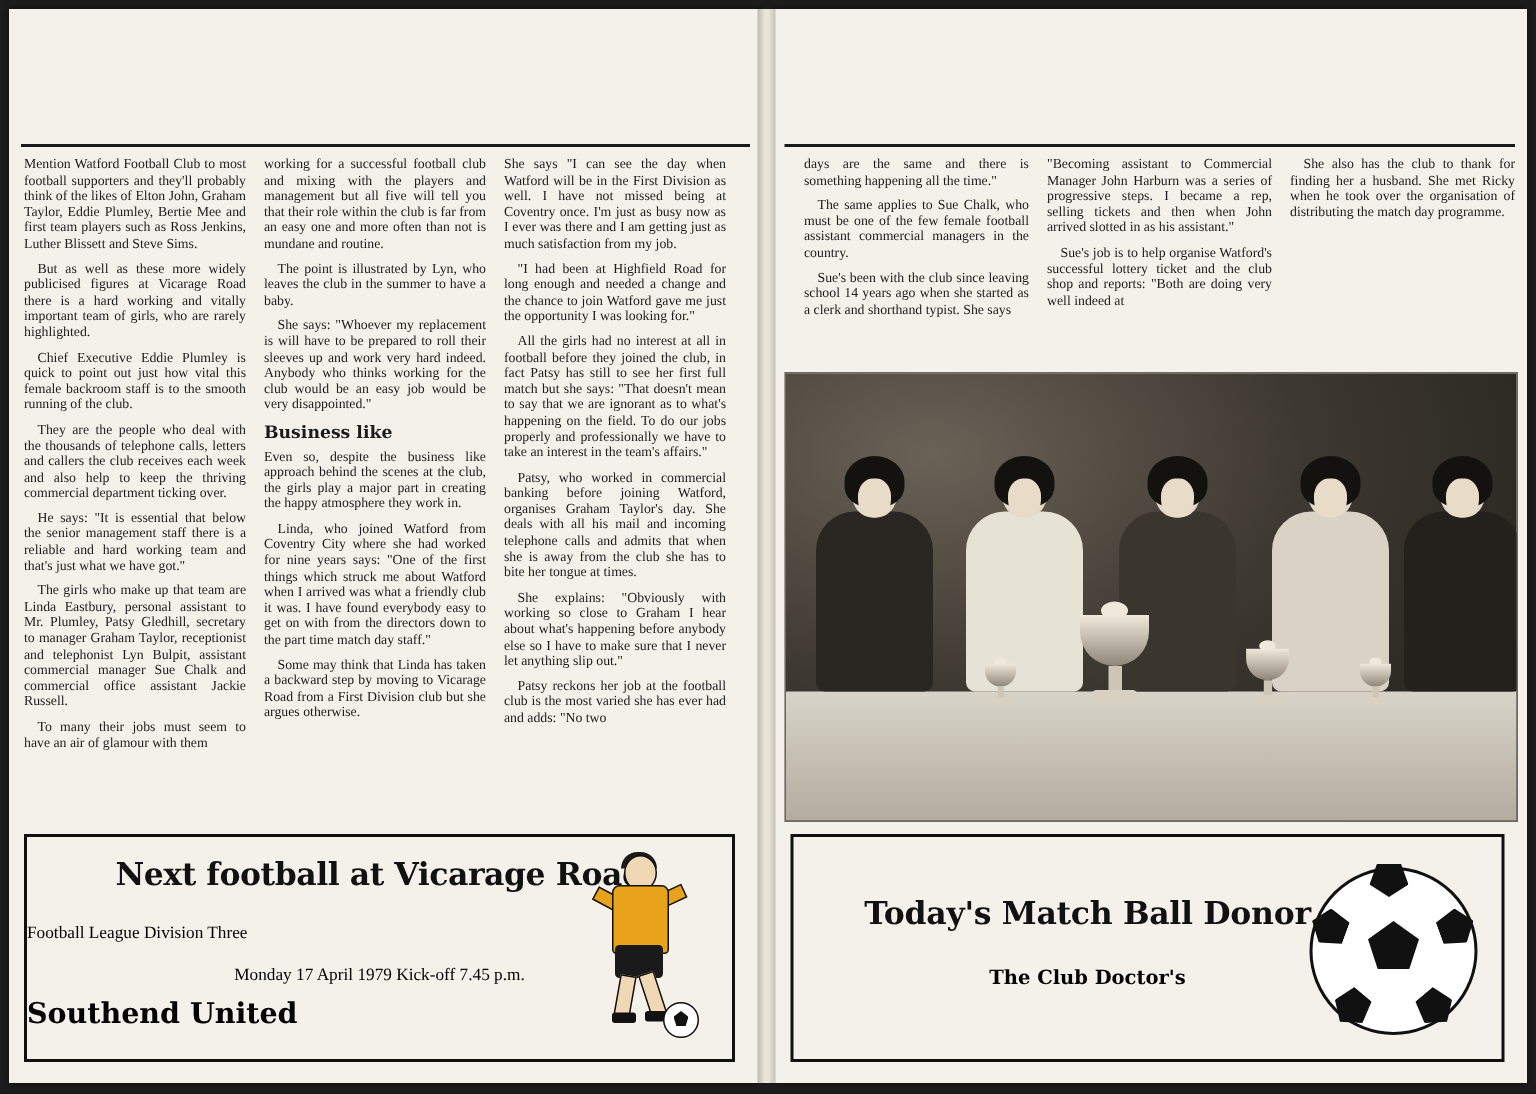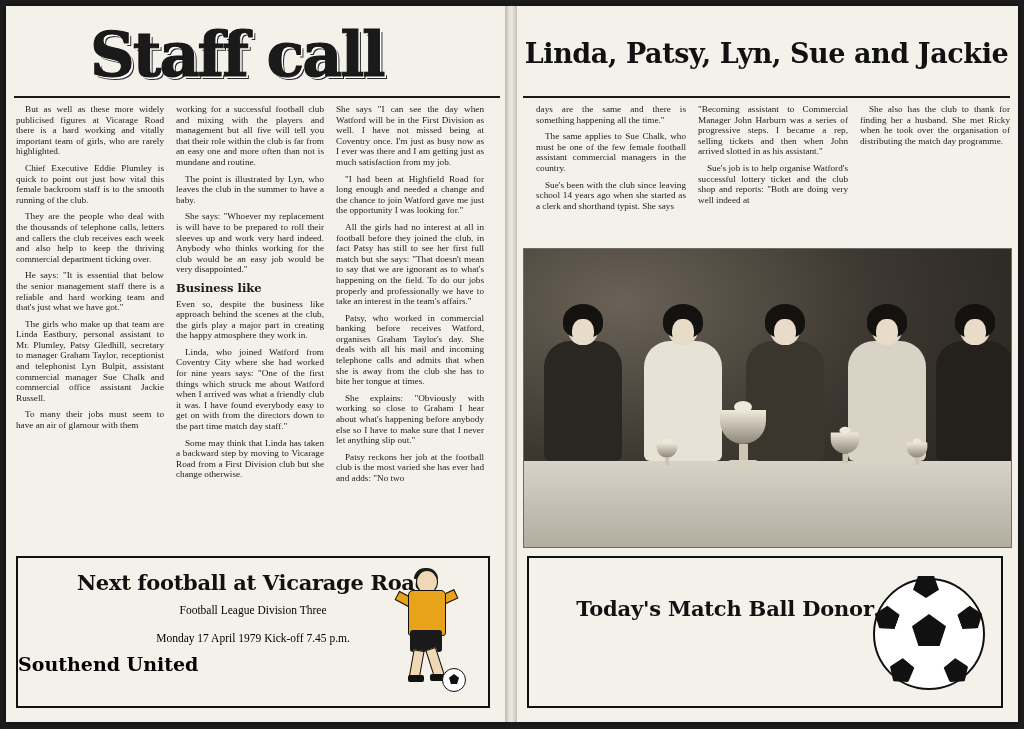--- a/index.html
+++ b/index.html
@@ -147,21 +147,21 @@
   .box-left{left:16px;top:556px;width:470px;height:148px;}
   .box-right{left:527px;top:556px;width:472px;height:148px;}
 
   .box-title{
     text-align:center;
     font-family:"DejaVu Serif", serif;
     font-weight:bold;
     color:#111;
   }
   #next-title{font-size:21px;margin-top:12px;letter-spacing:-0.3px;}
-  #next-div{text-align:center;font-size:11.5px;margin-top:9px;}
+  #next-div{text-align:left;font-size:11.5px;margin-top:21px;}
   #next-date{text-align:center;font-size:11.5px;margin-top:16px;}
   #next-opp{text-align:left;font-family:"DejaVu Serif",serif;font-weight:bold;font-size:19px;margin-top:9px;}
 
   #ball-title{font-size:21px;margin-top:38px;margin-right:80px;letter-spacing:-0.2px;}
   #ball-sub{text-align:center;font-family:"DejaVu Serif",serif;font-weight:bold;font-size:13px;margin-top:24px;margin-right:80px;}
 
   
   .player{position:absolute;right:14px;top:10px;width:96px;height:122px;}
   .player .shirt{
     position:absolute;left:30px;top:22px;width:36px;height:44px;
@@ -225,49 +225,48 @@
 </head>
 <body>
 
 <div id="page">
   <div class="spread">
 
     <div class="leaf leaf-left"></div>
     <div class="leaf leaf-right"></div>
     <div class="gutter"></div>
 
-    <div class="masthead">Staff call</div>
     <div class="rule rule-left-top"></div>
 
-    <div class="headline-right">Linda, Patsy, Lyn, Sue and Jackie</div>
     <div class="rule rule-right-top"></div>
 
     <div class="cols" id="left-cols">
       <div class="col">
+        <p class="noind">Mention Watford Football Club to most football supporters and they'll probably think of the likes of Elton John, Graham Taylor, Eddie Plumley, Bertie Mee and first team players such as Ross Jenkins, Luther Blissett and Steve Sims.</p>
         <p>But as well as these more widely publicised figures at Vicarage Road there is a hard working and vitally important team of girls, who are rarely highlighted.</p>
         <p>Chief Executive Eddie Plumley is quick to point out just how vital this female backroom staff is to the smooth running of the club.</p>
         <p>They are the people who deal with the thousands of telephone calls, letters and callers the club receives each week and also help to keep the thriving commercial department ticking over.</p>
         <p>He says: "It is essential that below the senior management staff there is a reliable and hard working team and that's just what we have got."</p>
         <p>The girls who make up that team are Linda Eastbury, personal assistant to Mr. Plumley, Patsy Gledhill, secretary to manager Graham Taylor, receptionist and telephonist Lyn Bulpit, assistant commercial manager Sue Chalk and commercial office assistant Jackie Russell.</p>
         <p>To many their jobs must seem to have an air of glamour with them</p>
       </div>
       <div class="col">
         <p class="noind">working for a successful football club and mixing with the players and management but all five will tell you that their role within the club is far from an easy one and more often than not is mundane and routine.</p>
         <p>The point is illustrated by Lyn, who leaves the club in the summer to have a baby.</p>
         <p>She says: "Whoever my replacement is will have to be prepared to roll their sleeves up and work very hard indeed. Anybody who thinks working for the club would be an easy job would be very disappointed."</p>
         <h4>Business like</h4>
         <p class="noind">Even so, despite the business like approach behind the scenes at the club, the girls play a major part in creating the happy atmosphere they work in.</p>
         <p>Linda, who joined Watford from Coventry City where she had worked for nine years says: "One of the first things which struck me about Watford when I arrived was what a friendly club it was. I have found everybody easy to get on with from the directors down to the part time match day staff."</p>
-        <p>Some may think that Linda has taken a backward step by moving to Vicarage Road from a First Division club but she change otherwise.</p>
+        <p>Some may think that Linda has taken a backward step by moving to Vicarage Road from a First Division club but she argues otherwise.</p>
       </div>
       <div class="col">
         <p class="noind">She says "I can see the day when Watford will be in the First Division as well. I have not missed being at Coventry once. I'm just as busy now as I ever was there and I am getting just as much satisfaction from my job.</p>
         <p>"I had been at Highfield Road for long enough and needed a change and the chance to join Watford gave me just the opportunity I was looking for."</p>
         <p>All the girls had no interest at all in football before they joined the club, in fact Patsy has still to see her first full match but she says: "That doesn't mean to say that we are ignorant as to what's happening on the field. To do our jobs properly and professionally we have to take an interest in the team's affairs."</p>
-        <p>Patsy, who worked in commercial banking before receives Watford, organises Graham Taylor's day. She deals with all his mail and incoming telephone calls and admits that when she is away from the club she has to bite her tongue at times.</p>
+        <p>Patsy, who worked in commercial banking before joining Watford, organises Graham Taylor's day. She deals with all his mail and incoming telephone calls and admits that when she is away from the club she has to bite her tongue at times.</p>
         <p>She explains: "Obviously with working so close to Graham I hear about what's happening before anybody else so I have to make sure that I never let anything slip out."</p>
         <p>Patsy reckons her job at the football club is the most varied she has ever had and adds: "No two</p>
       </div>
     </div>
 
     <div class="cols" id="right-cols">
       <div class="col">
         <p class="noind">days are the same and there is something happening all the time."</p>
         <p>The same applies to Sue Chalk, who must be one of the few female football assistant commercial managers in the country.</p>
         <p>Sue's been with the club since leaving school 14 years ago when she started as a clerk and shorthand typist. She says</p>
@@ -362,20 +361,21 @@
         <div class="legA"></div>
           <div class="legB"></div>
         <div class="bootA"></div>
           <div class="bootB"></div>
         <div class="ball"></div>
       </div>
     </div>
 
     <div class="box box-right">
       <div class="box-title" id="ball-title">Today's Match Ball Donor</div>
+      <div id="ball-sub">The Club Doctor's</div>
       <div class="football">
         <div class="pent p0"></div>
         <div class="pent p1"></div>
         <div class="pent p2"></div>
         <div class="pent p3"></div>
         <div class="pent p4"></div>
         <div class="pent p5"></div>
       </div>
     </div>
 

